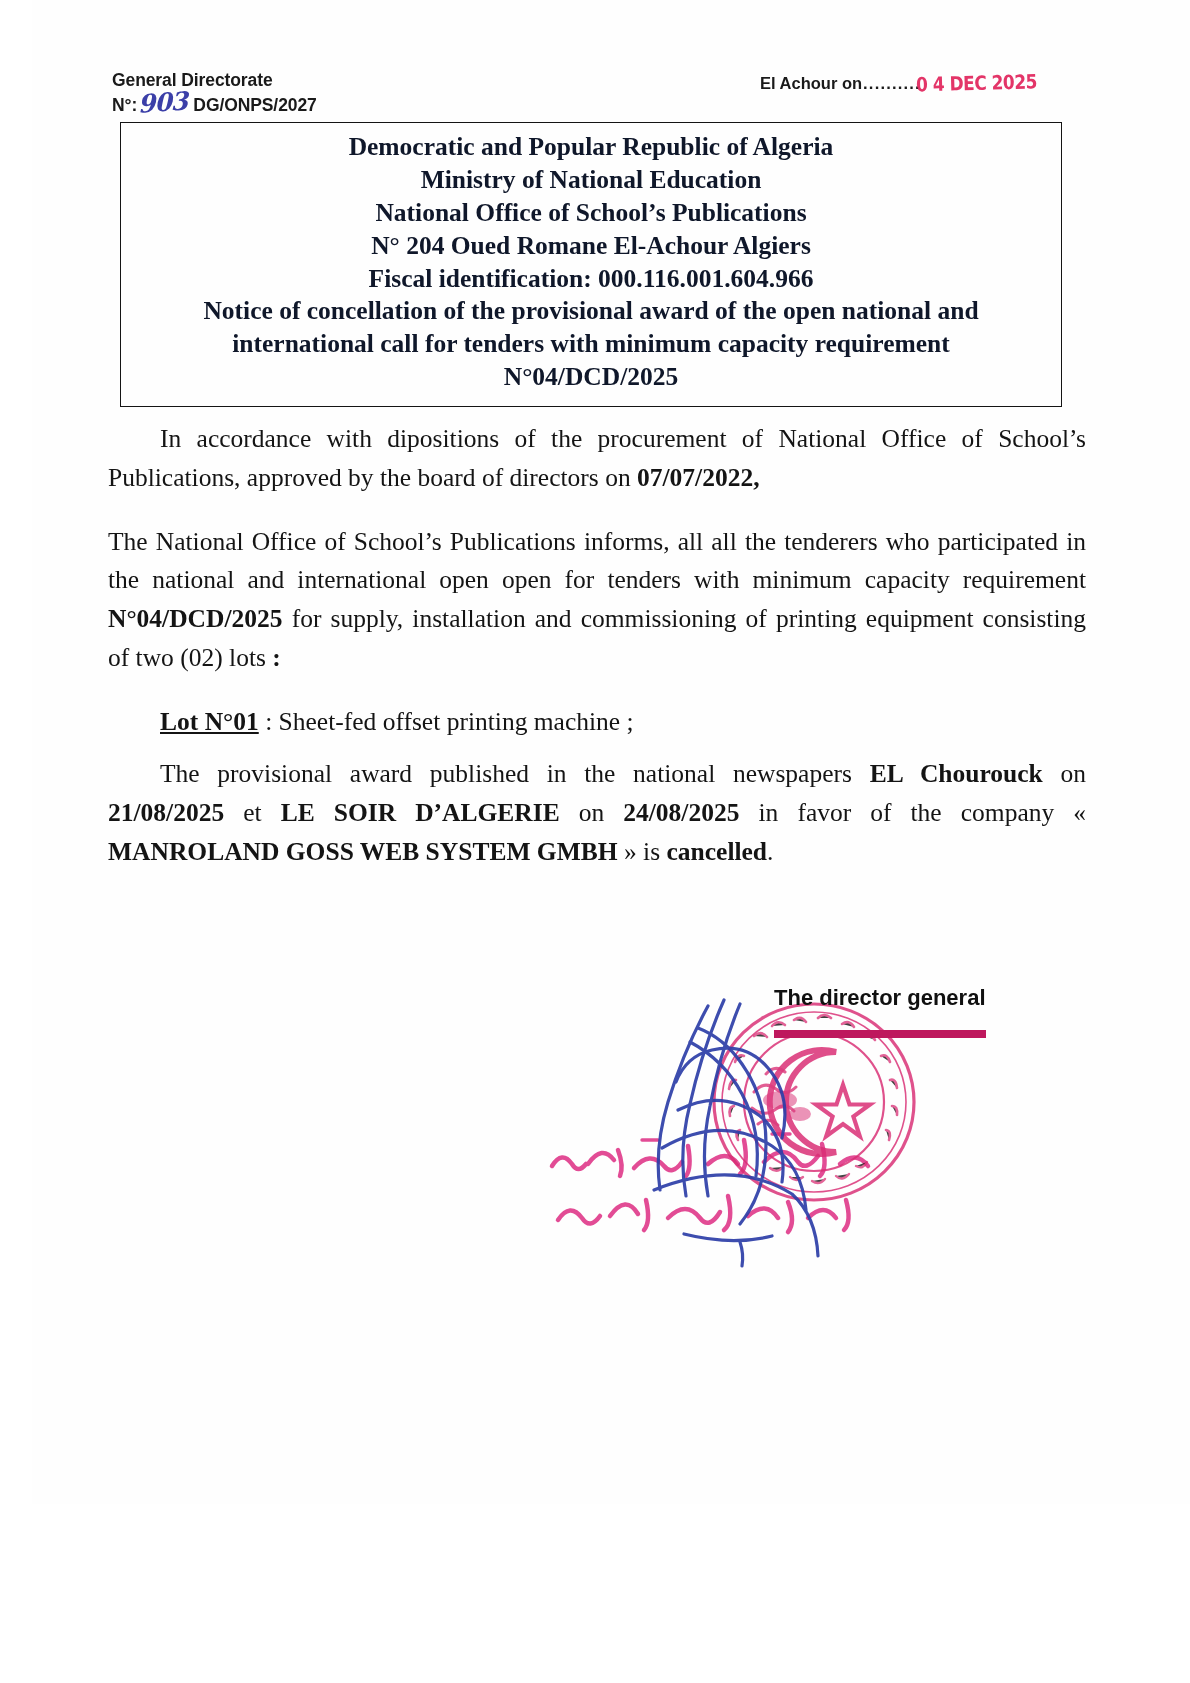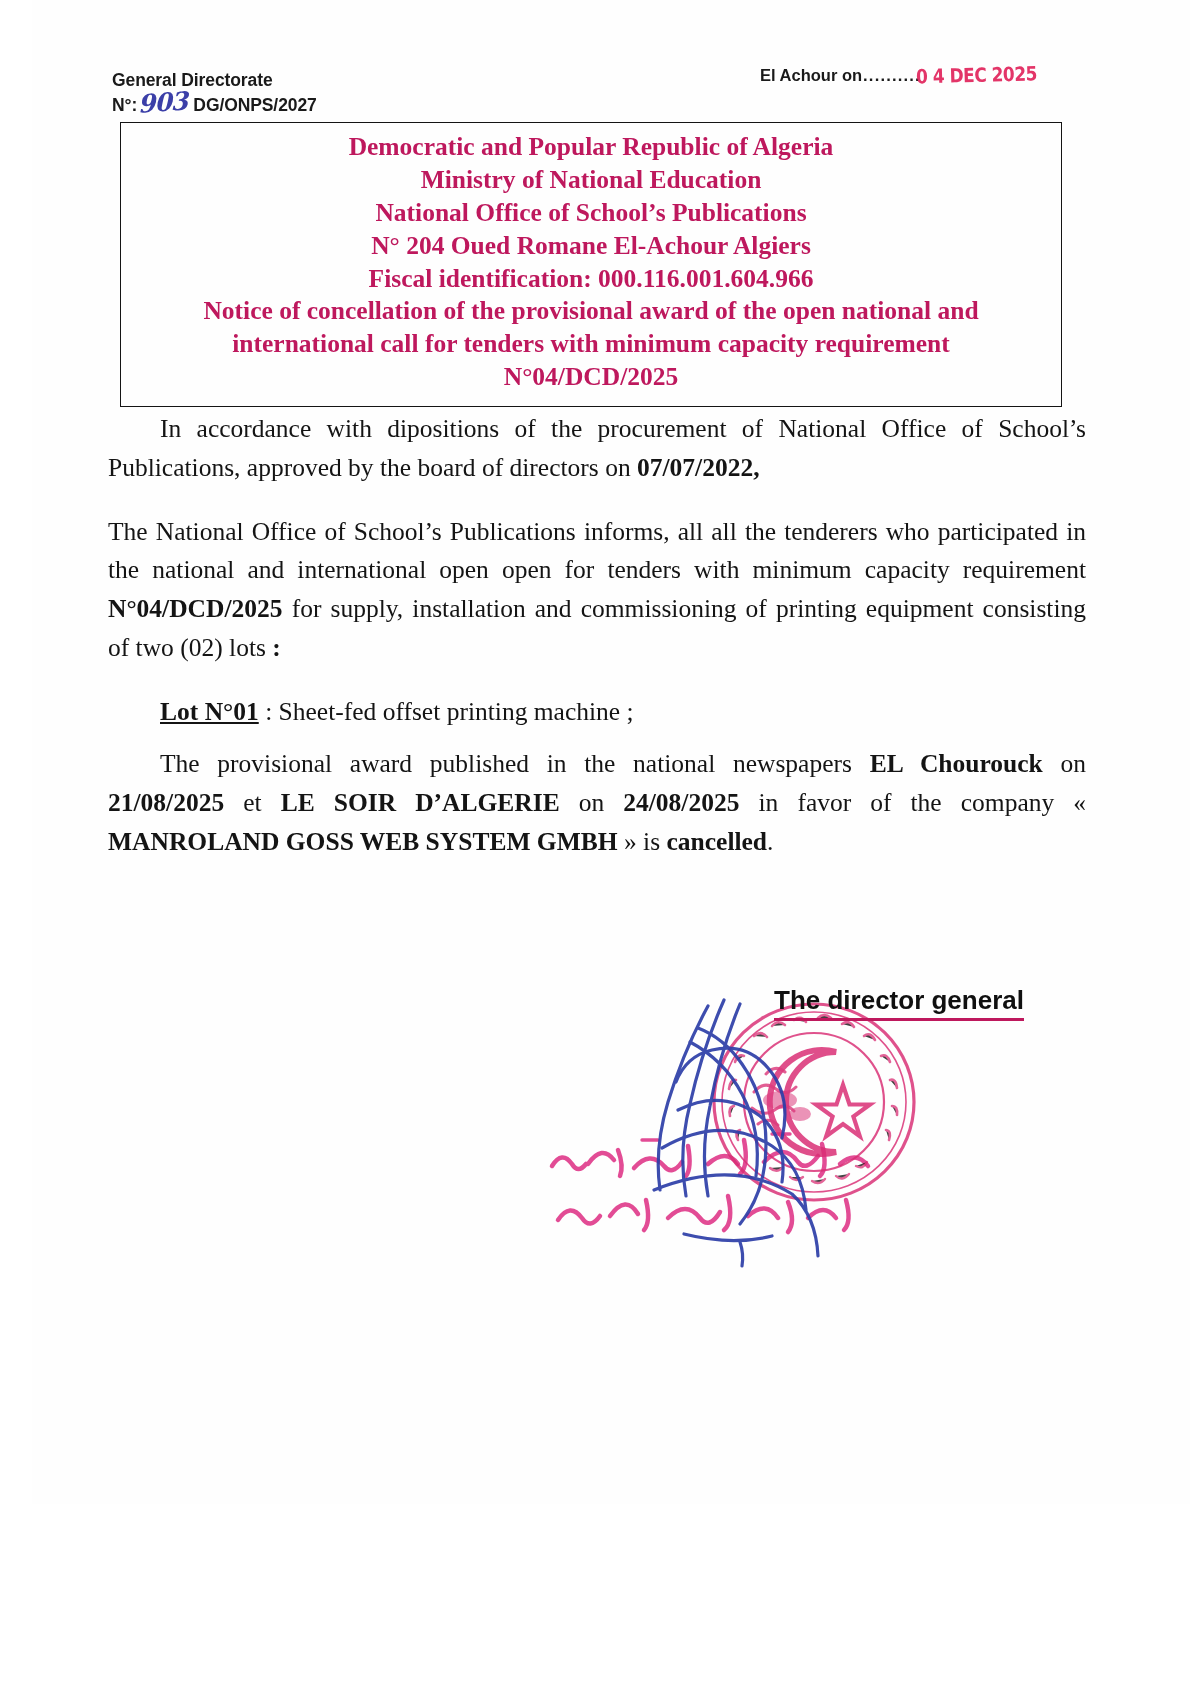--- a/index.html
+++ b/index.html
@@ -44,21 +44,21 @@
     margin: 0 4px 0 3px;
     transform: rotate(-4deg) skewX(-6deg);
     display: inline-block;
     letter-spacing: -1px;
     line-height: 0.8;
   }
 
   .hdr-right {
     position: absolute;
     left: 728px;
-    top: 65px;
+    top: 73px;
     font-family: "Liberation Sans", sans-serif;
     font-weight: bold;
     font-size: 16.5px;
     color: #1a1a1a;
     white-space: nowrap;
     display: flex;
     align-items: baseline;
     justify-content: center;
   }
   .dotfill {
@@ -85,34 +85,34 @@
     width: 942px;
     border: 1.6px solid #141414;
     box-sizing: border-box;
     padding: 8px 14px 12px 14px;
     text-align: center;
   }
   .title-box .tline {
     font-family: "Liberation Serif", serif;
     font-weight: bold;
     font-size: 25.5px;
-    color: #be185d;
+    color: #0f172a;
     line-height: 1.29;
     white-space: nowrap;
   }
   .title-box .tline.wide {
     font-size: 25.5px;
     white-space: normal;
   }
 
   
   .body-wrap {
     position: absolute;
     left: 76px;
-    top: 410px;
+    top: 420px;
     width: 978px;
     font-size: 25.5px;
     color: #141414;
     line-height: 1.52;
   }
   p.para {
     margin: 0 0 25px 0;
     text-align: justify;
     text-justify: inter-word;
   }
@@ -132,24 +132,24 @@
     text-underline-offset: 2px;
   }
 
   
   .sig-title {
     position: absolute;
     left: 742px;
     top: 985px;
     font-family: "Liberation Sans", sans-serif;
     font-weight: bold;
-    font-size: 26px;
+    font-size: 22px;
     color: #101010;
-    border-bottom: 3px solid #be185d;
-    padding-bottom: 2px;
+    border-bottom: 8px solid #be185d;
+    padding-bottom: 19px;
     white-space: nowrap;
     z-index: 4;
   }
 
   .stamp {
     position: absolute;
     left: 676px;
     top: 996px;
     width: 212px;
     height: 212px;

